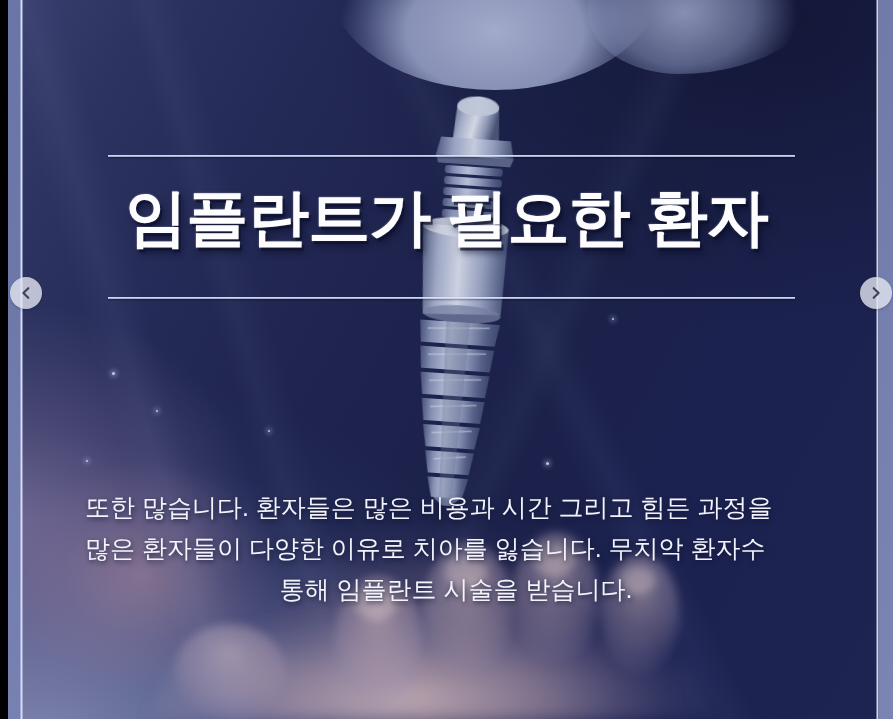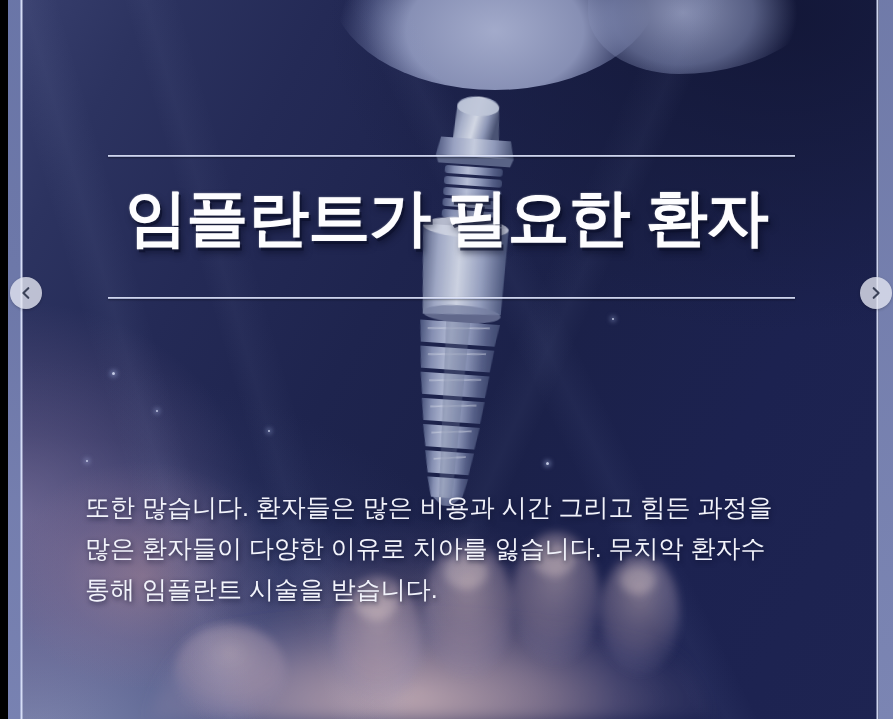--- a/index.html
+++ b/index.html
@@ -181,21 +181,21 @@
     left:85px; top:487px; width:742px;
     font-size:25px;
     line-height:41px;
     font-weight:500;
     color:#f2f3fb;
     text-align:justify;
     text-shadow:1px 2px 5px rgba(12,16,44,0.72);
     word-break:keep-all;
   }
   #body-text span { display:block; }
-  #body-text span:last-child { text-align:left; }
+  #body-text span:last-child { text-align:center; }
 
   
   .nav {
     position:absolute; top:277px;
     width:32px; height:32px; border-radius:50%;
     background:rgba(226,229,240,0.80);
     border:none;
     display:flex; align-items:center; justify-content:center;
     cursor:pointer;
     z-index:40;

